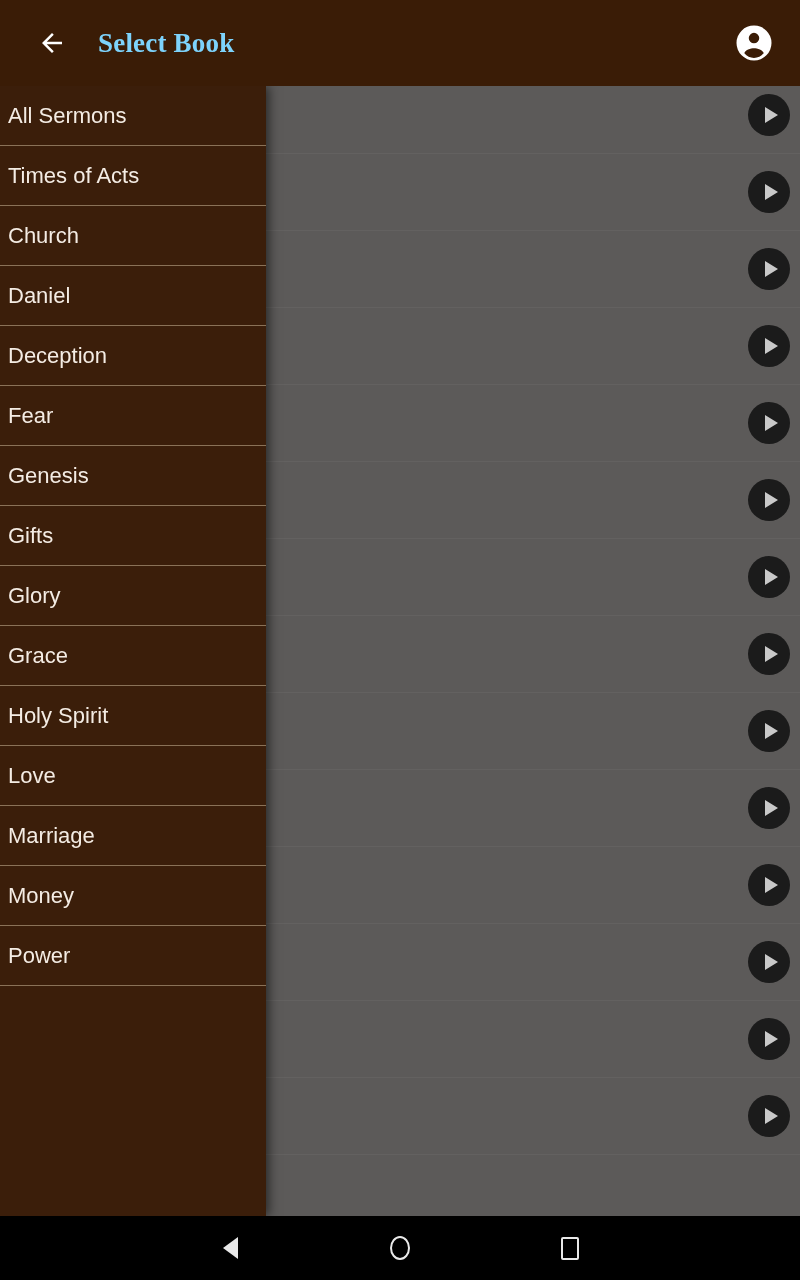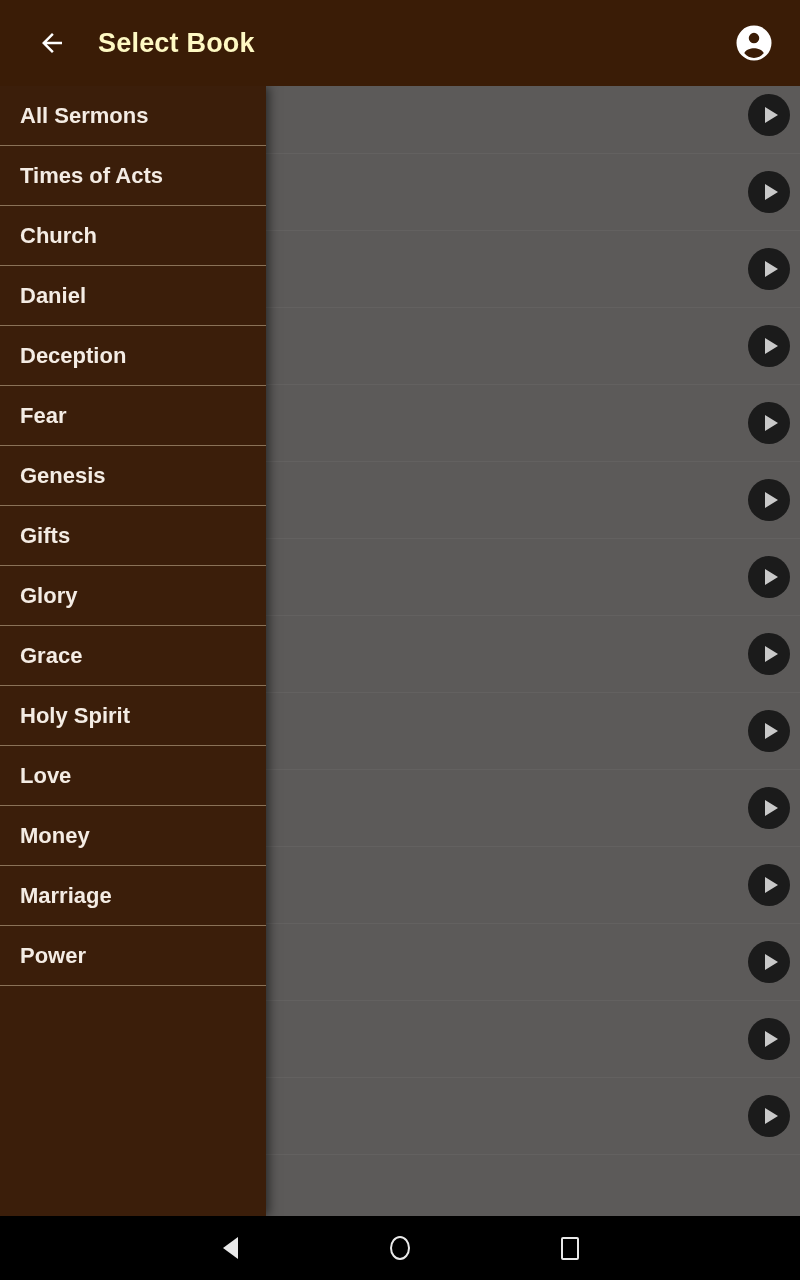--- a/index.html
+++ b/index.html
@@ -41,40 +41,39 @@
   #appbar {
     position:absolute; top:0; left:0; width:800px; height:86px;
     background:#3a1c06; z-index:30;
     display:flex; align-items:center;
   }
   #back-btn {
     width:44px; height:44px; margin-left:30px;
     display:flex; align-items:center; justify-content:center;
   }
   #appbar-title {
-    color:#fef9c3; font-size:27px; font-weight:bold;
-    margin-left:24px; letter-spacing:0.2px;
+    color:#7dd3fc; font-size:27px; font-weight:bold;
+    margin-left:24px; letter-spacing:0.2px;font-family:Liberation Serif, serif;
   }
   #account-btn {
     position:absolute; right:22px; top:50%; transform:translateY(-50%);
     width:48px; height:48px;
     display:flex; align-items:center; justify-content:center;
   }
 
   
   #drawer {
     position:absolute; top:86px; left:0; width:266px; bottom:64px;
     background:#3b1e0a; z-index:25; overflow:hidden;
     box-shadow:3px 0 10px rgba(0,0,0,0.55);
   }
   .drawer-item {
     height:60px; display:flex; align-items:center;
-    padding-left:20px;
+    padding-left:8px;
     border-bottom:1px solid #8a7258;
-    font-weight:bold;
   }
   .drawer-item-label {
     color:#f4ece4; font-size:22px; white-space:nowrap;
   }
 
   
   #navbar {
     position:absolute; left:0; bottom:0; width:800px; height:64px;
     background:#000000; z-index:40;
     display:flex; align-items:center; justify-content:center;
@@ -222,24 +221,24 @@
       <div class="drawer-item">
         <span class="drawer-item-label">Grace</span>
       </div>
       <div class="drawer-item">
         <span class="drawer-item-label">Holy Spirit</span>
       </div>
       <div class="drawer-item">
         <span class="drawer-item-label">Love</span>
       </div>
       <div class="drawer-item">
+        <span class="drawer-item-label">Marriage</span>
+      </div>
+      <div class="drawer-item">
         <span class="drawer-item-label">Money</span>
-      </div>
-      <div class="drawer-item">
-        <span class="drawer-item-label">Marriage</span>
       </div>
       <div class="drawer-item">
         <span class="drawer-item-label">Power</span>
       </div>
     </div>
 
   <div id="appbar">
     <div id="back-btn">
       <svg width="30" height="30" viewBox="0 0 24 24">
         <path d="M20 11H7.8l5.6-5.6L12 4l-8 8 8 8 1.4-1.4L7.8 13H20z" fill="#ffffff"></path>

